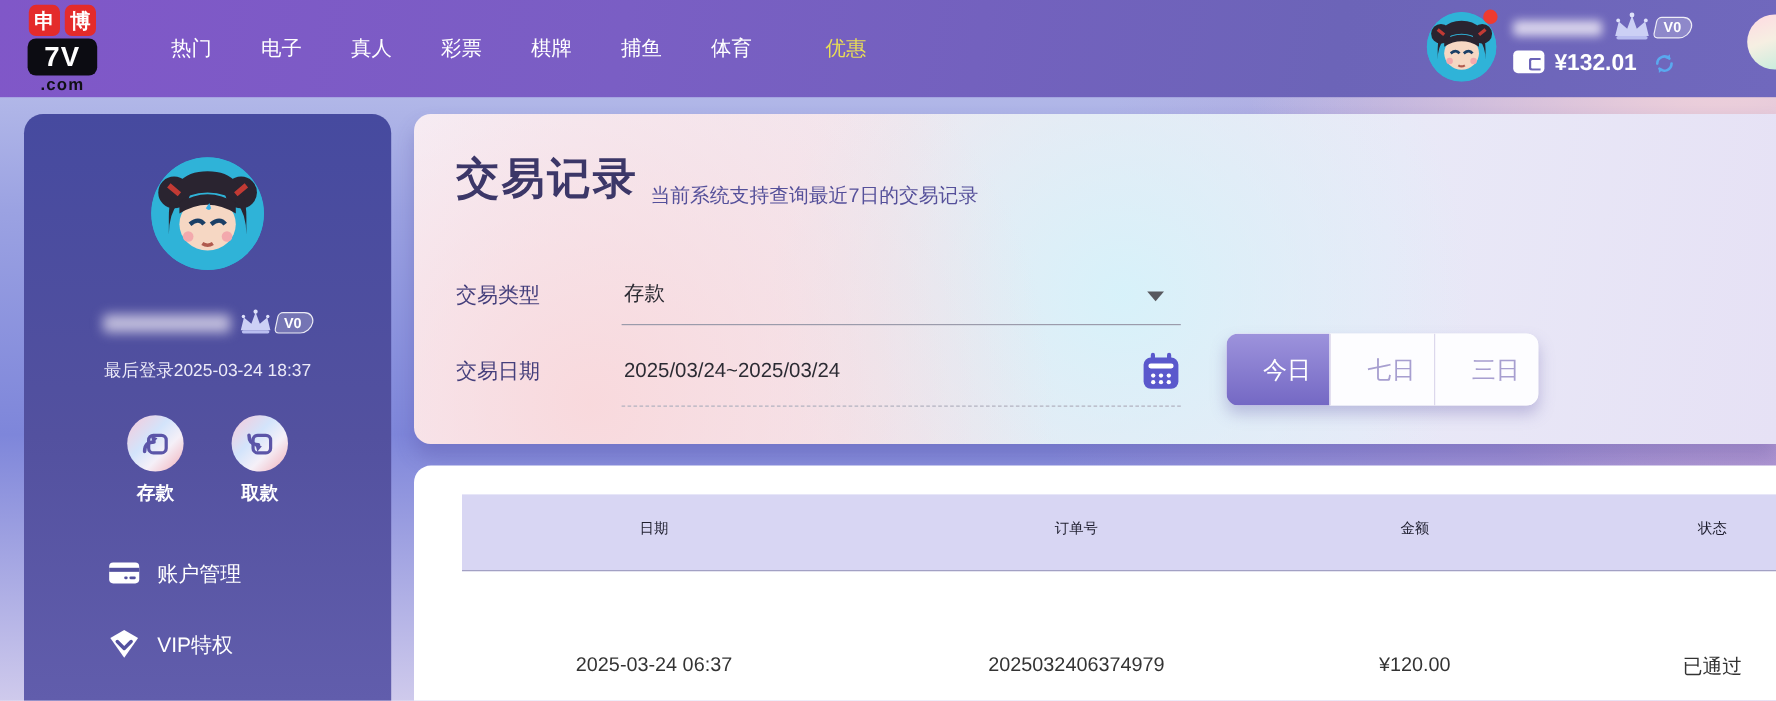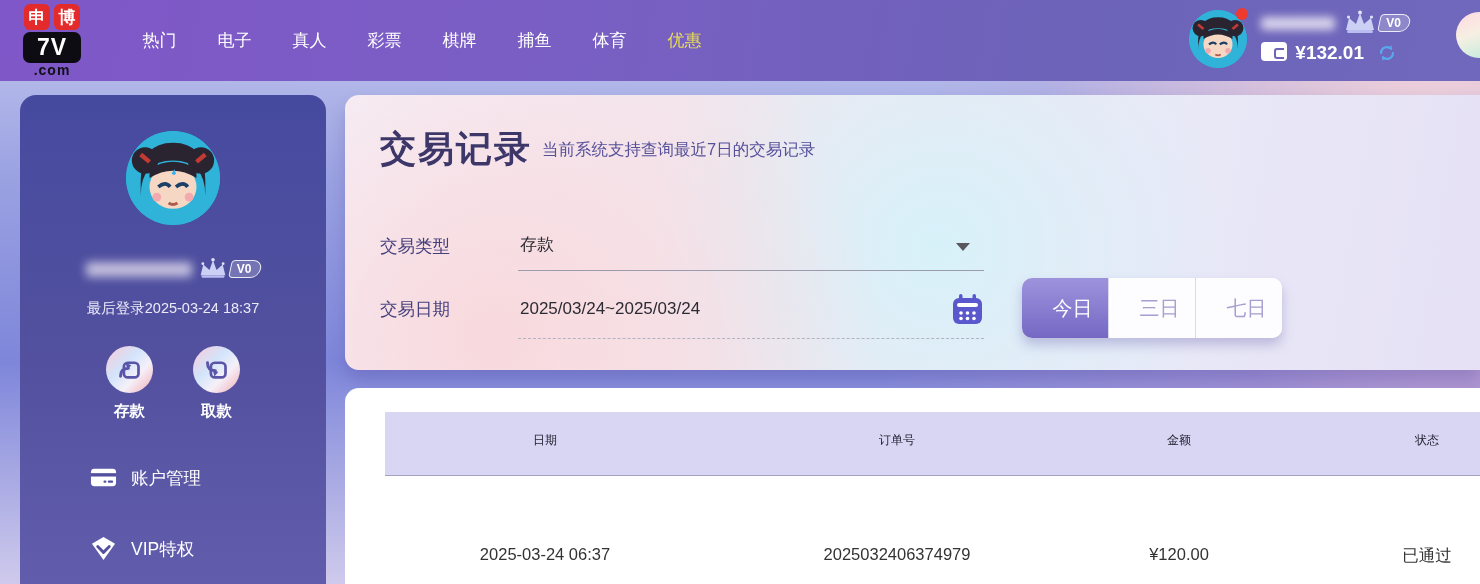--- a/index.html
+++ b/index.html
@@ -19,21 +19,21 @@
     display:flex;align-items:center;}
   .logo{margin-left:20px;width:64px;display:flex;flex-direction:column;align-items:center;cursor:pointer;}
   .logo-squares{display:flex;gap:4px;}
   .logo-sq{width:26px;height:26px;background:#e42b2b;border-radius:6px;color:#fff;
     font-size:17px;font-weight:700;display:flex;align-items:center;justify-content:center;}
   .logo-main{margin-top:2px;width:58px;height:31px;background:#0c0c12;border-radius:7px;color:#fff;
     font-size:23px;font-weight:900;display:flex;align-items:center;justify-content:center;letter-spacing:1px;}
   .logo-suffix{color:#101016;font-size:14px;font-weight:800;letter-spacing:1px;line-height:14px;}
   .nav{display:flex;margin-left:38px;}
   .nav-item{width:75px;text-align:center;color:#fff;font-size:17px;cursor:pointer;}
-  .nav-item.active{color:#e9de55;}
+  .nav-item.active{color:#e9de55;text-align:right;}
   .user-cluster{position:absolute;right:70px;top:10px;display:flex;align-items:flex-start;}
   .avatar-sm{position:relative;width:58px;height:58px;border-radius:50%;background:#2fb3d8;overflow:visible;cursor:pointer;}
   .avatar-sm svg,.avatar-lg svg{width:100%;height:100%;border-radius:50%;display:block;}
   .notif-dot{position:absolute;right:-1px;top:-2px;width:12px;height:12px;border-radius:50%;background:#ee3b30;}
   .user-col{margin-left:14px;display:flex;flex-direction:column;}
   .user-row1{display:flex;align-items:center;height:26px;}
   .blur-name{width:74px;height:13px;border-radius:3px;background:rgba(235,230,244,.85);filter:blur(4px);}
   .crown{width:34px;height:26px;margin-left:8px;}
   .v-badge{margin-left:2px;position:relative;color:#fff;font-size:12px;font-weight:700;
     padding:2px 9px 2px 7px;}
@@ -58,32 +58,32 @@
   .blur-name-lg{width:106px;height:15px;border-radius:3px;background:rgba(222,218,236,.8);filter:blur(5px);}
   .crown2{width:30px;height:24px;margin-left:6px;}
   .last-login{margin-top:16px;color:#eceaf8;font-size:14.5px;}
   .actions{margin-top:28px;display:flex;gap:40px;}
   .action{display:flex;flex-direction:column;align-items:center;cursor:pointer;}
   .action-circle{width:47px;height:47px;border-radius:50%;
     background:linear-gradient(135deg,#f9c9d8 0%,#d3e4fb 40%,#f5f0f8 65%,#f3c9d2 85%,#bcd9f6 100%);
     display:flex;align-items:center;justify-content:center;}
   .action-circle svg{width:27px;height:27px;}
   .action-label{margin-top:8px;color:#fff;font-size:15.5px;font-weight:600;}
-  .menu{margin-top:42px;width:100%;padding-left:70px;display:flex;flex-direction:column;gap:44px;}
+  .menu{margin-top:42px;width:100%;padding-left:70px;display:flex;flex-direction:column;gap:32px;}
   .menu-item{display:flex;align-items:center;gap:14px;color:#fff;font-size:17.5px;cursor:pointer;}
   .menu-item svg{width:27px;height:27px;}
 
   
   .head-card{position:absolute;left:345px;top:95px;width:1135px;height:275px;border-radius:14px 0 0 14px;
     background:
       radial-gradient(circle at 13% 88%, rgba(249,215,218,.9) 0%, rgba(249,215,218,0) 38%),
       radial-gradient(circle at 52% 55%, rgba(214,242,250,.95) 0%, rgba(214,242,250,0) 48%),
       linear-gradient(100deg,#f5f2fb 0%,#f2e6ee 35%,#e9e9f7 70%,#e6e1f5 100%);
     box-shadow:0 10px 16px rgba(80,70,150,.28);}
-  .title-row{position:absolute;left:35px;top:30px;display:flex;align-items:center;}
+  .title-row{position:absolute;left:35px;top:30px;display:flex;align-items:flex-end;}
   .page-title{font-size:36px;font-weight:600;color:#3c3768;letter-spacing:2px;}
   .page-subtitle{margin-left:10px;font-size:16.5px;color:#55509a;}
   .f-label{position:absolute;left:35px;font-size:17.5px;color:#453f7c;}
   .f-label.l1{top:139px;} .f-label.l2{top:202px;}
   .field{position:absolute;left:173px;width:466px;}
   .field.f1{top:126px;height:50px;border-bottom:1px solid #9b9bab;cursor:pointer;}
   .field.f2{top:192px;height:52px;border-bottom:1px dashed #b2b2c0;cursor:pointer;}
   .field-value{position:absolute;left:2px;top:12px;font-size:17px;color:#2b2b33;}
   .caret{position:absolute;right:14px;top:22px;width:0;height:0;
     border-left:7px solid transparent;border-right:7px solid transparent;border-top:8px solid #58585e;}
@@ -272,22 +272,22 @@
         <circle cx="16.5" cy="20" r="1.8" fill="#fff"></circle>
         <circle cx="23" cy="20" r="1.8" fill="#fff"></circle>
       <circle cx="10" cy="25.5" r="1.8" fill="#fff"></circle>
         <circle cx="16.5" cy="25.5" r="1.8" fill="#fff"></circle>
         <circle cx="23" cy="25.5" r="1.8" fill="#fff"></circle>
     </svg>
   </div>
 
   <div class="periods">
     <div class="period-btn active">今日</div>
+    <div class="period-btn">七日</div>
     <div class="period-btn">三日</div>
-    <div class="period-btn">七日</div>
   </div>
 </div>
 
 <div class="table-card">
   <div class="thead">
     <div class="tcell c1">日期</div>
     <div class="tcell c2">订单号</div>
     <div class="tcell c3">金额</div>
     <div class="tcell c4">状态</div>
   </div>

